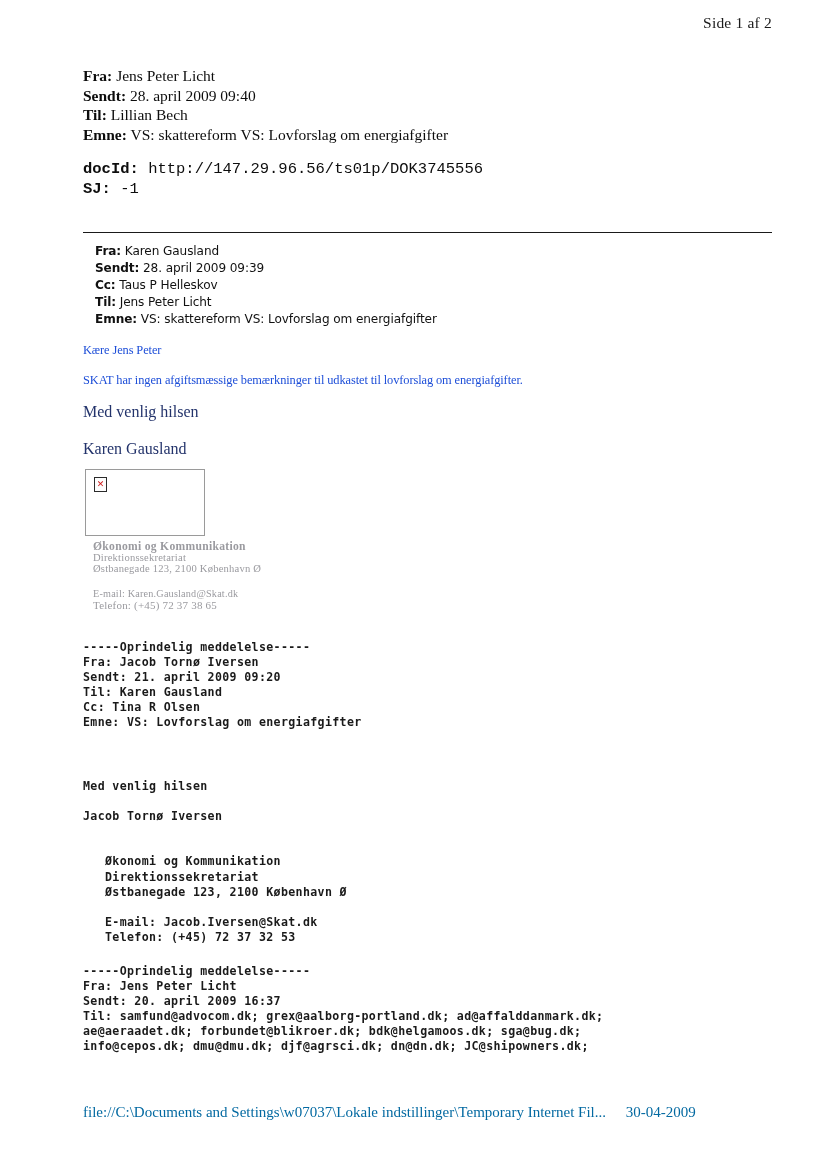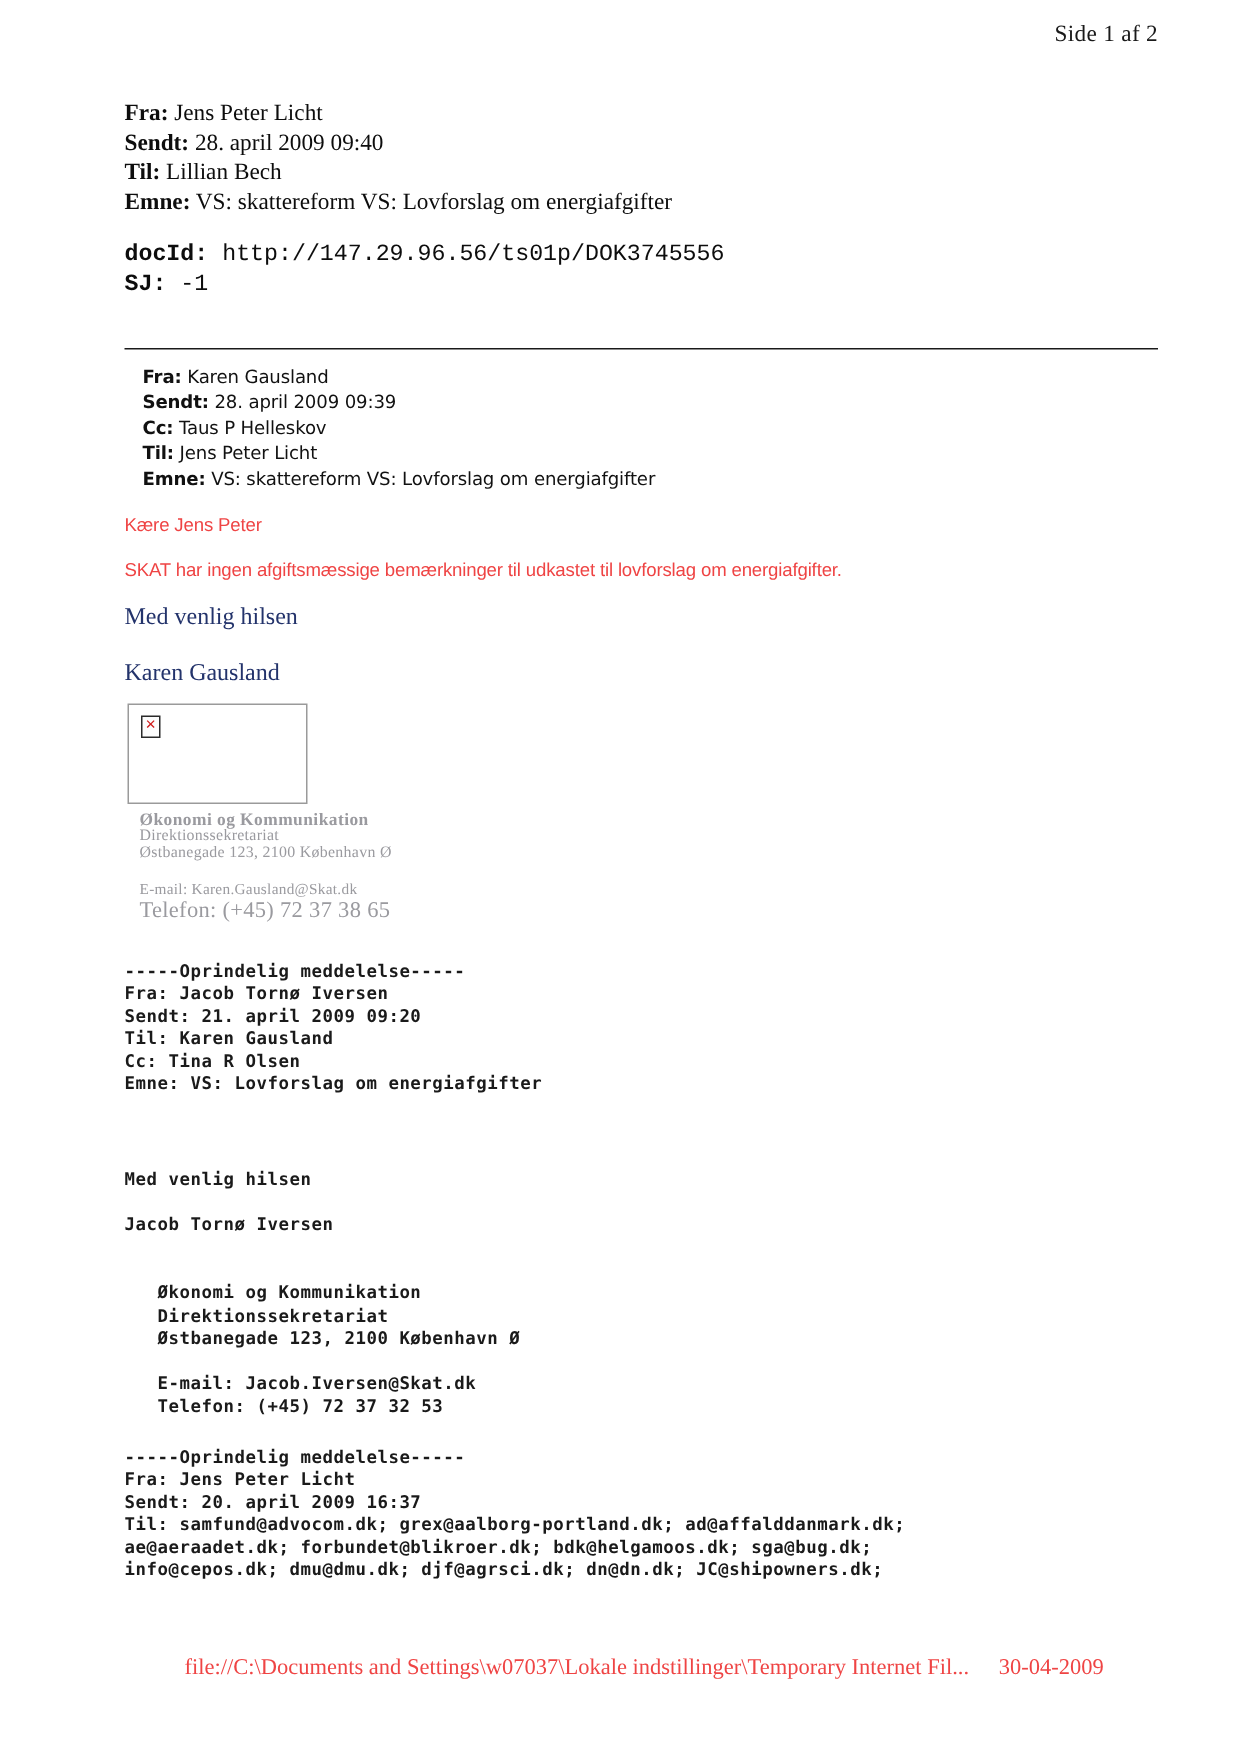--- a/index.html
+++ b/index.html
@@ -79,23 +79,23 @@
     color: #111111;
     letter-spacing: -0.1px;
     margin-left: 12px;
   }
   .hdr-sans .lbl { font-weight: bold; }
 
   
   .body-sans {
     position: absolute;
     left: 73px;
-    font-family: Liberation Sans, sans-serif;
+    font-family: Liberation Serif, serif;
     font-size: 12.4px;
-    color: #ef4444;
+    color: #1d4ed8;
     letter-spacing: -0.1px;
     white-space: nowrap;
   }
   .body-serif {
     position: absolute;
     left: 73px;
     font-family: "Liberation Serif", serif;
     font-size: 16px;
     color: #23336b;
     white-space: nowrap;
@@ -138,21 +138,21 @@
     position: absolute;
     left: 83px;
     font-family: "Liberation Serif", serif;
     color: #9a9a9f;
     white-space: nowrap;
   }
   #sig-org  { top: 540px; font-size: 11.6px; font-weight: bold; letter-spacing: 0.3px; }
   #sig-dept { top: 552px; font-size: 10.6px; letter-spacing: 0.2px; }
   #sig-addr { top: 563px; font-size: 10.6px; letter-spacing: 0.2px; }
   #sig-mail { top: 588px; font-size: 10.2px; letter-spacing: 0.2px; }
-  #sig-tel  { top: 599px; font-size: 15px; letter-spacing: 0.2px; font-family: Liberation Serif, serif; }
+  #sig-tel  { top: 599px; font-size: 11px; letter-spacing: 0.2px; font-family: Liberation Serif, serif; }
 
   
   .mono {
     position: absolute;
     left: 73px;
     font-family: "DejaVu Sans Mono", monospace;
     font-size: 11.6px;
     line-height: 15.1px;
     color: #1a1a1a;
     white-space: pre;
@@ -164,23 +164,22 @@
   #fwd2 { top: 964px; }
 
   
   .footer {
     position: absolute;
     left: 73px;
     top: 1104px;
     width: 700px;
     font-family: "Liberation Serif", serif;
     font-size: 15px;
-    color: #ef4444;
-    white-space: nowrap;
-    margin-left: 40px;
+    color: #0369a1;
+    white-space: nowrap;
   }
   .footer .date { margin-left: 16px; }
 </style>
 </head>
 <body>
 
 <div class="page">
 
   <div class="page-header">Side 1 af 2</div>
 

